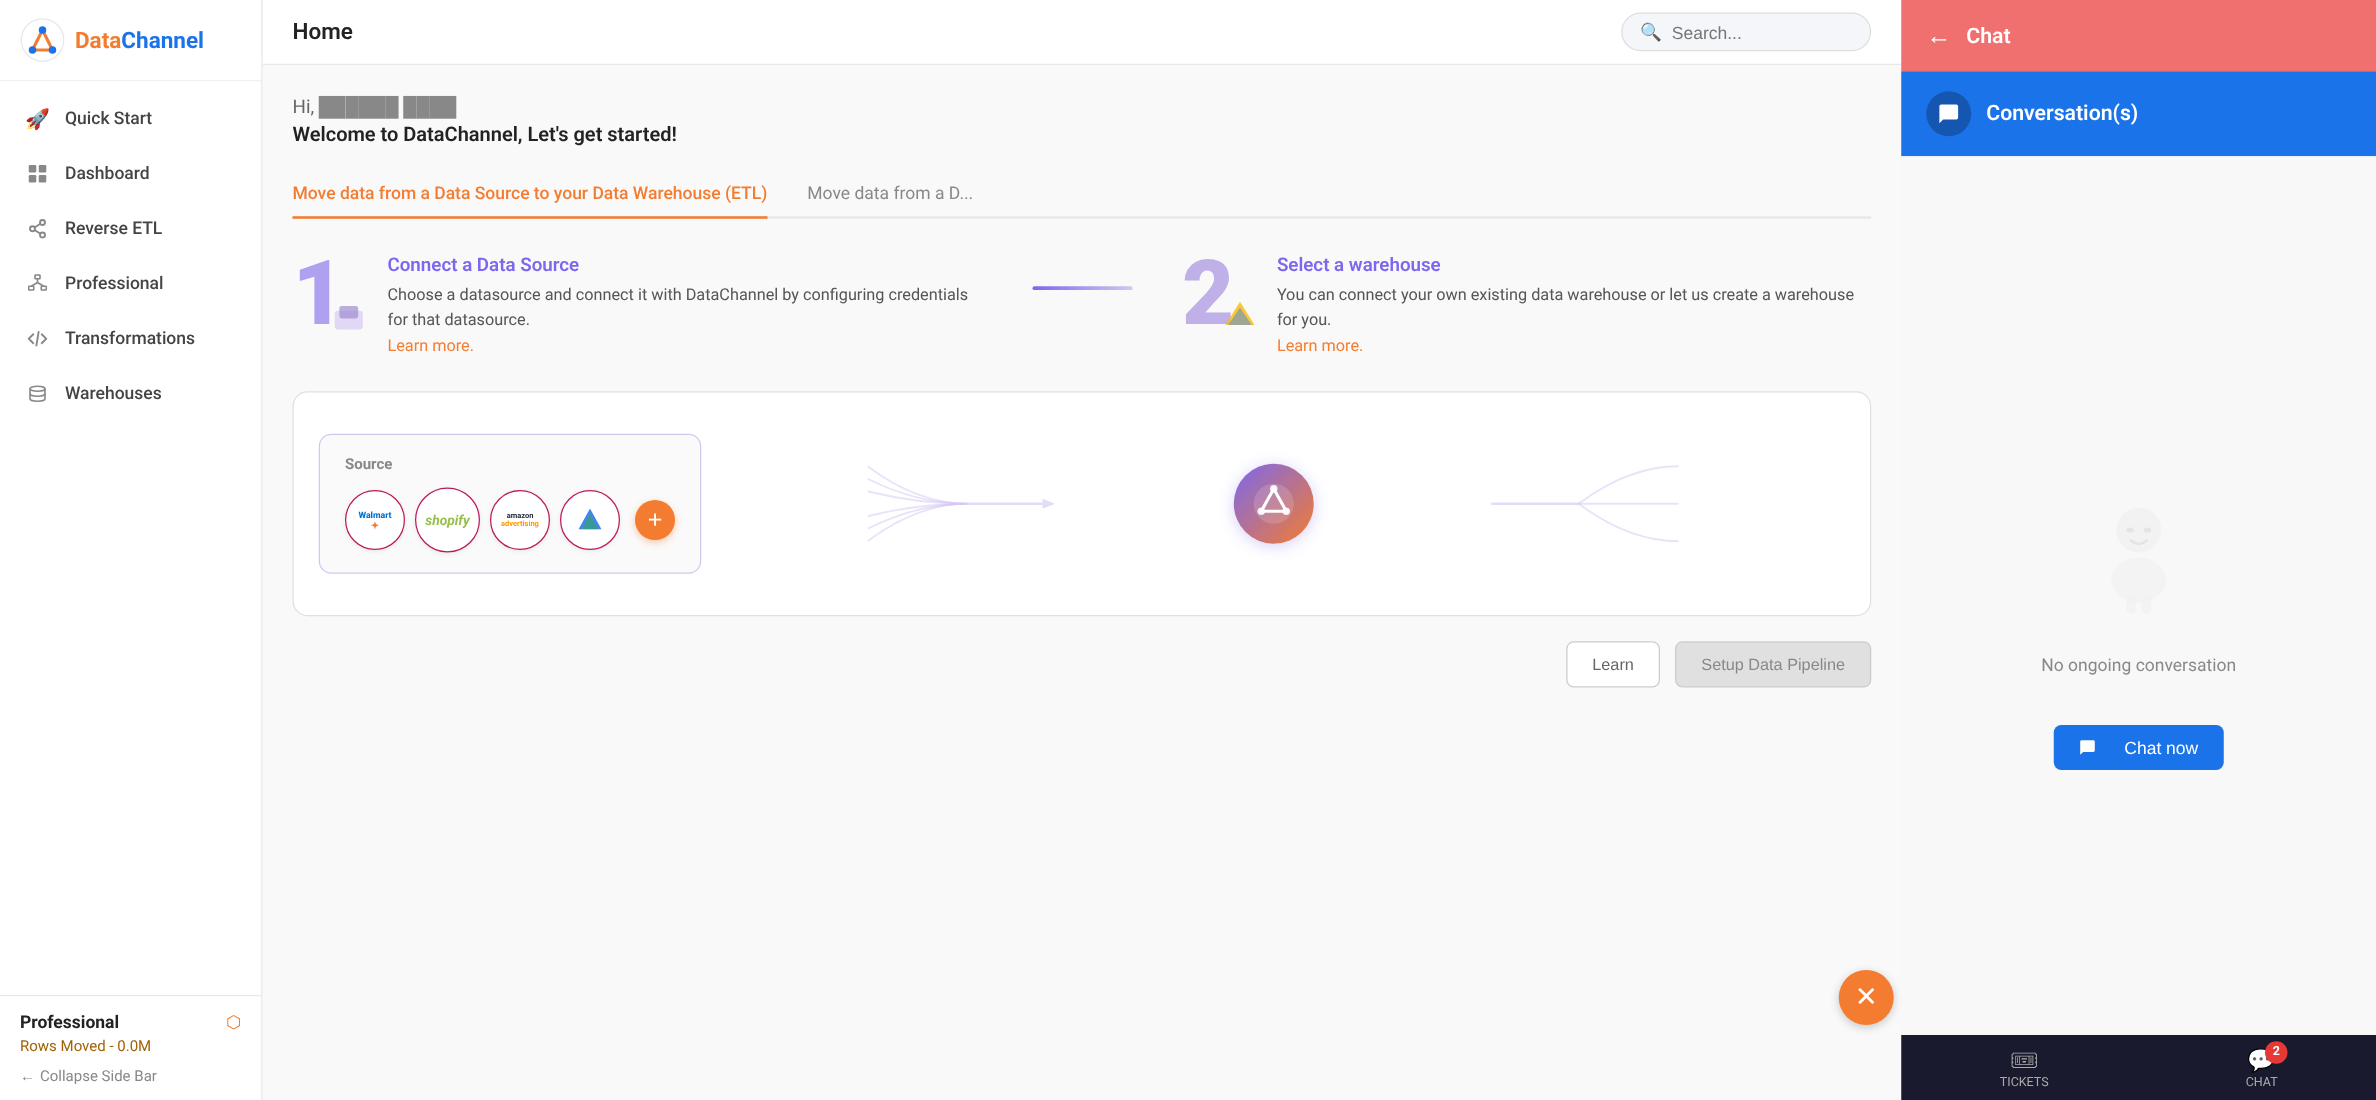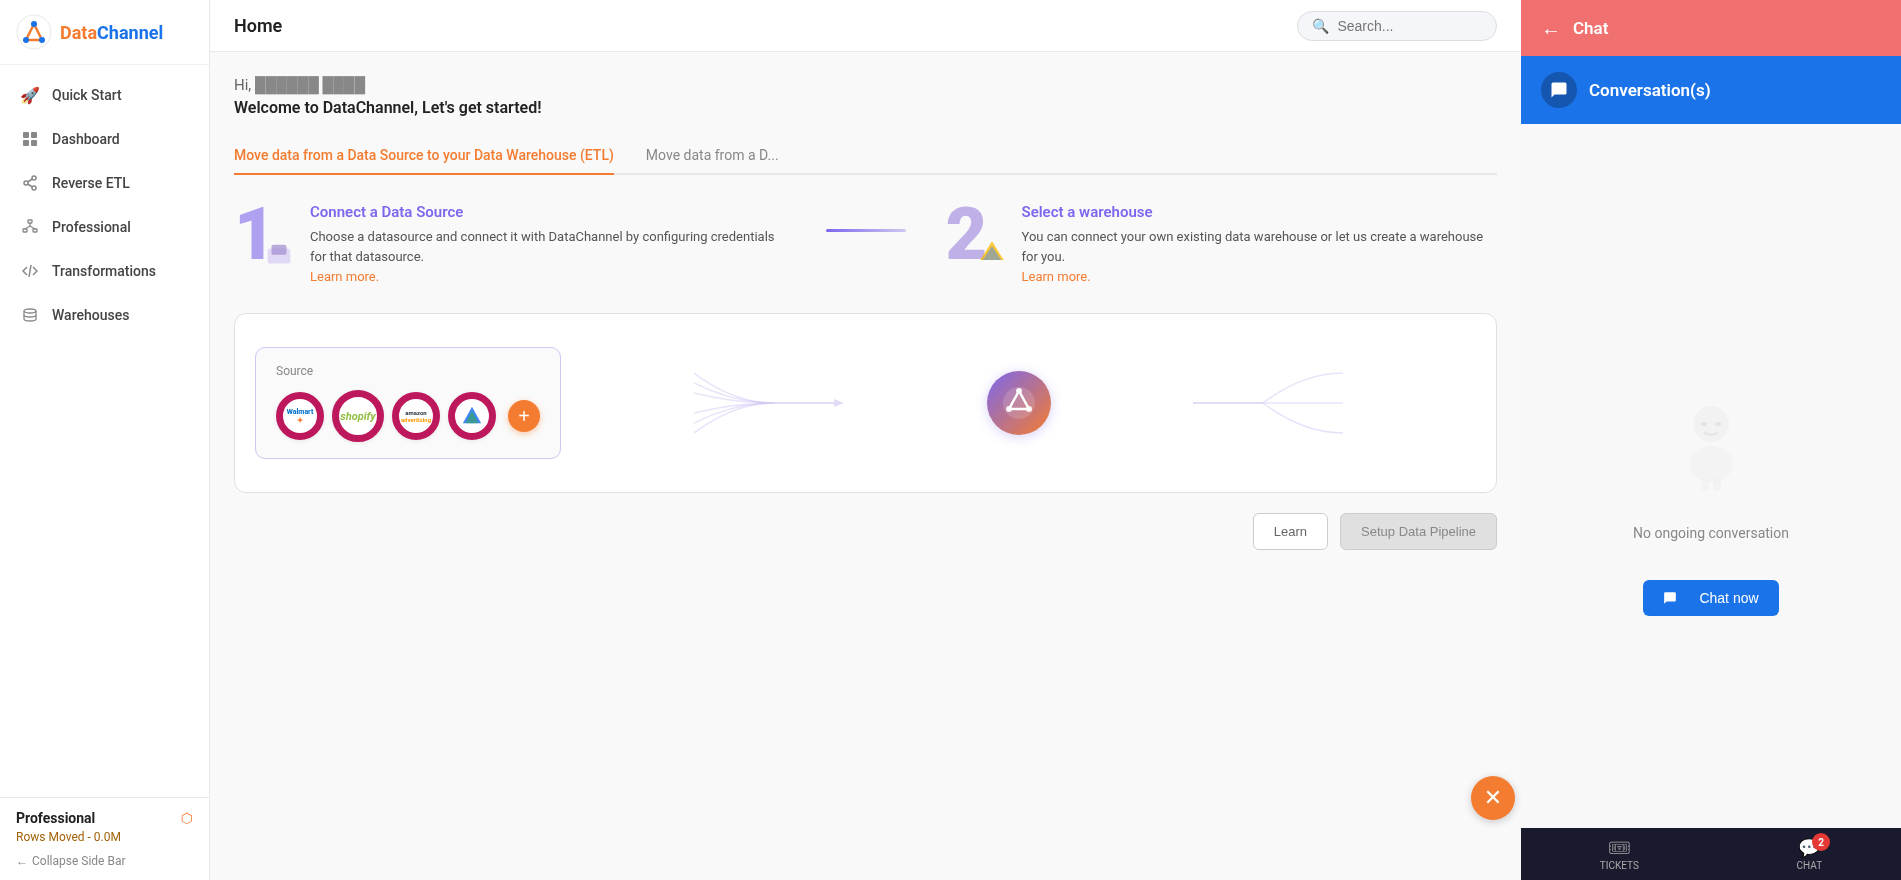--- a/index.html
+++ b/index.html
@@ -174,32 +174,32 @@
       position: relative;
       min-height: 180px;
     }
     .source-box {
       border: 1px solid #d0c8f0;
       border-radius: 10px;
       padding: 16px 20px;
       min-width: 200px;
       background: #fafafa;
     }
-    .source-label { font-size: 12px; color: #888; margin-bottom: 12px; font-weight: 400; }
+    .source-label { font-size: 12px; color: #888; margin-bottom: 12px; font-weight: 700; }
     .source-icons {
       display: flex;
       align-items: center;
       gap: 8px;
     }
     .source-icon-circle {
       width: 48px;
       height: 48px;
       border-radius: 50%;
       background: #fff;
-      border: 7px solid #be185d;
+      border: 1px solid #be185d;
       display: flex;
       align-items: center;
       justify-content: center;
       font-size: 10px;
       font-weight: 600;
       color: #333;
       box-shadow: 0 1px 4px rgba(0,0,0,0.08);
       overflow: hidden;
     }
     .add-btn {

